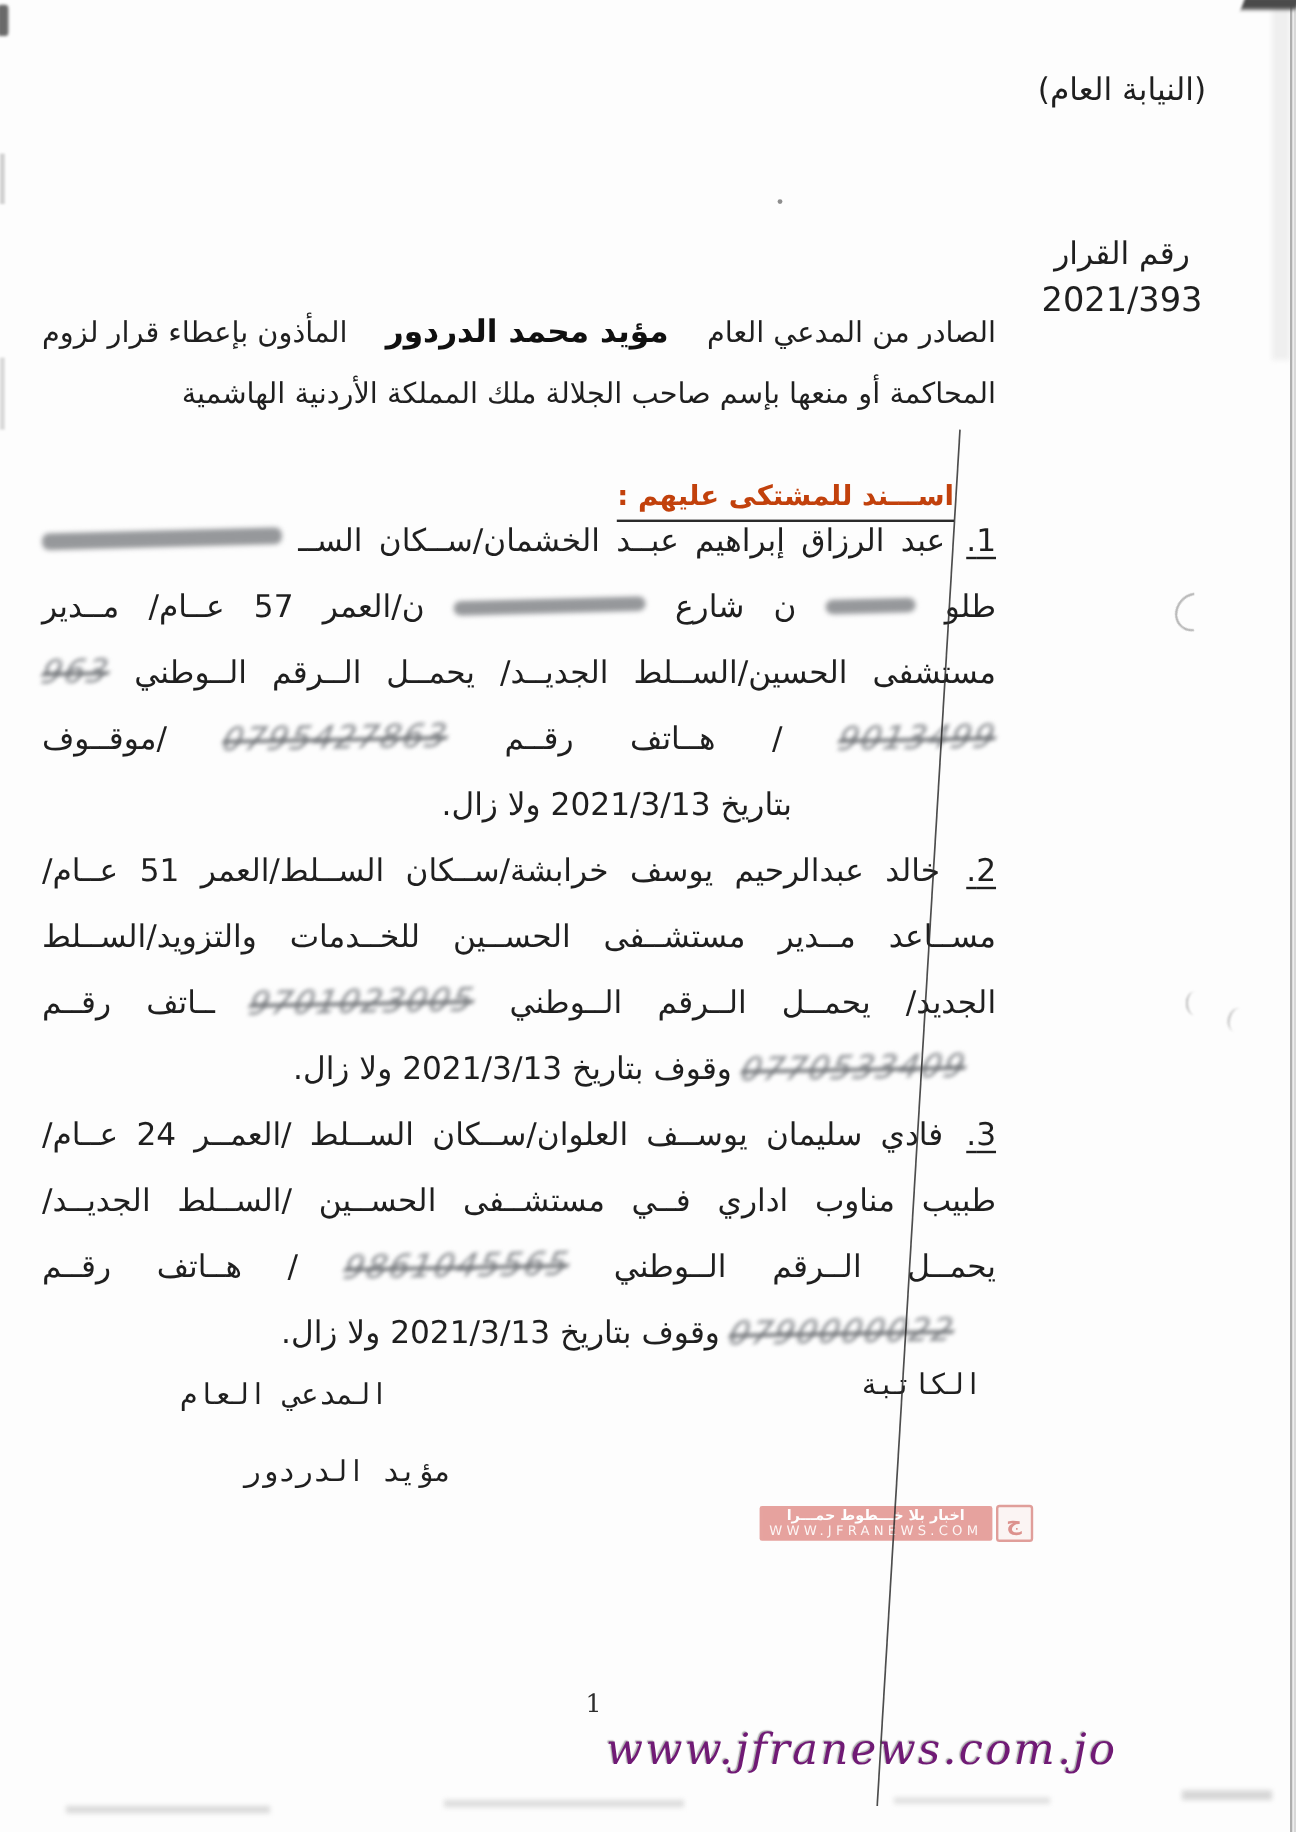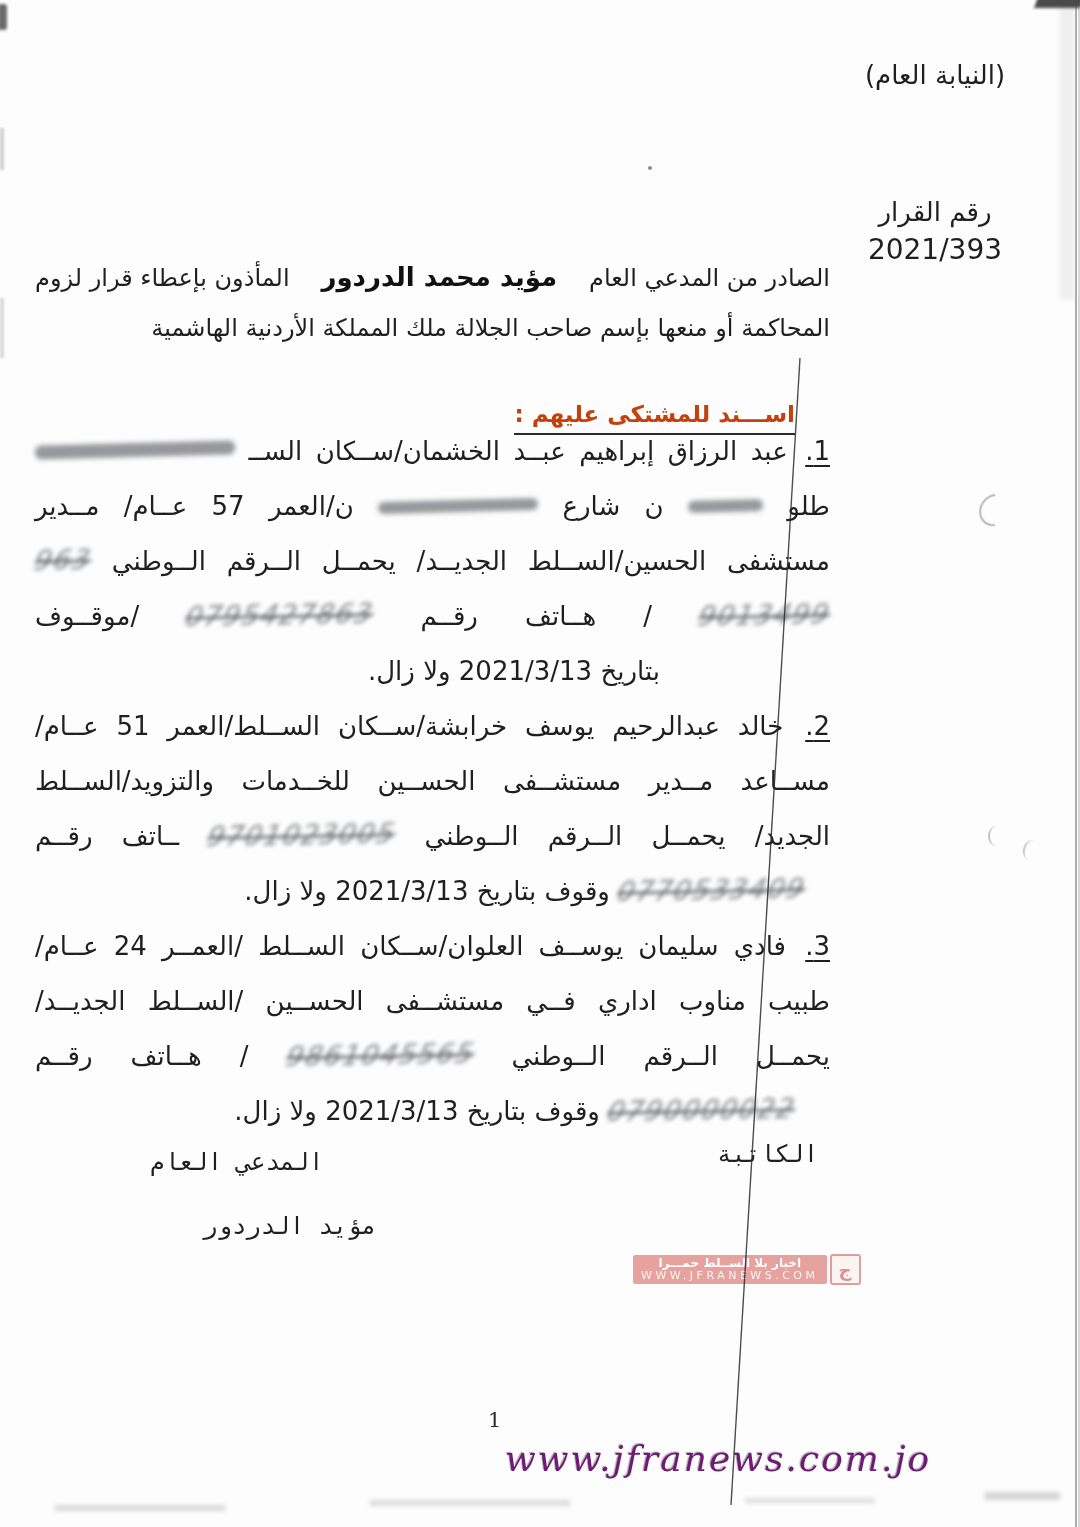--- a/index.html
+++ b/index.html
@@ -111,21 +111,21 @@
       <div class="bline endline" style="padding-right: 35px;"><span class="smudge">0790000022</span> <span>وقوف بتاريخ 2021/3/13 ولا زال.</span></div>
     </div>
 
   <div class="abs sig rtl" style="left:717px;top:1140px;">الكاتبة</div>
   <div class="abs sig rtl" style="left:150px;top:1148px;">المدعي العام</div>
   <div class="abs sig rtl" style="left:163px;top:1212px;margin-left:40px;">مؤيد الدردور</div>
 
   <div class="abs badge">
     <div class="badge-logo">ج</div>
     <div class="badge-text">
-      <div class="badge-ar">اخبار بلا الســلط حمـــرا</div>
+      <div class="badge-ar">اخبار بلا خـــطوط حمـــرا</div>
       <div class="badge-url">WWW.JFRANEWS.COM</div>
     </div>
   </div>
 
   <div class="abs pageno">1</div>
   <div class="abs wm-bottom">www.jfranews.com.jo</div>
 
   <svg class="abs" style="left:0;top:0;" width="1080" height="1527" viewBox="0 0 1080 1527">
     <line x1="800" y1="358" x2="731" y2="1505" stroke="#2f2f2f" stroke-width="1.4" opacity="0.85"></line>
   </svg>

